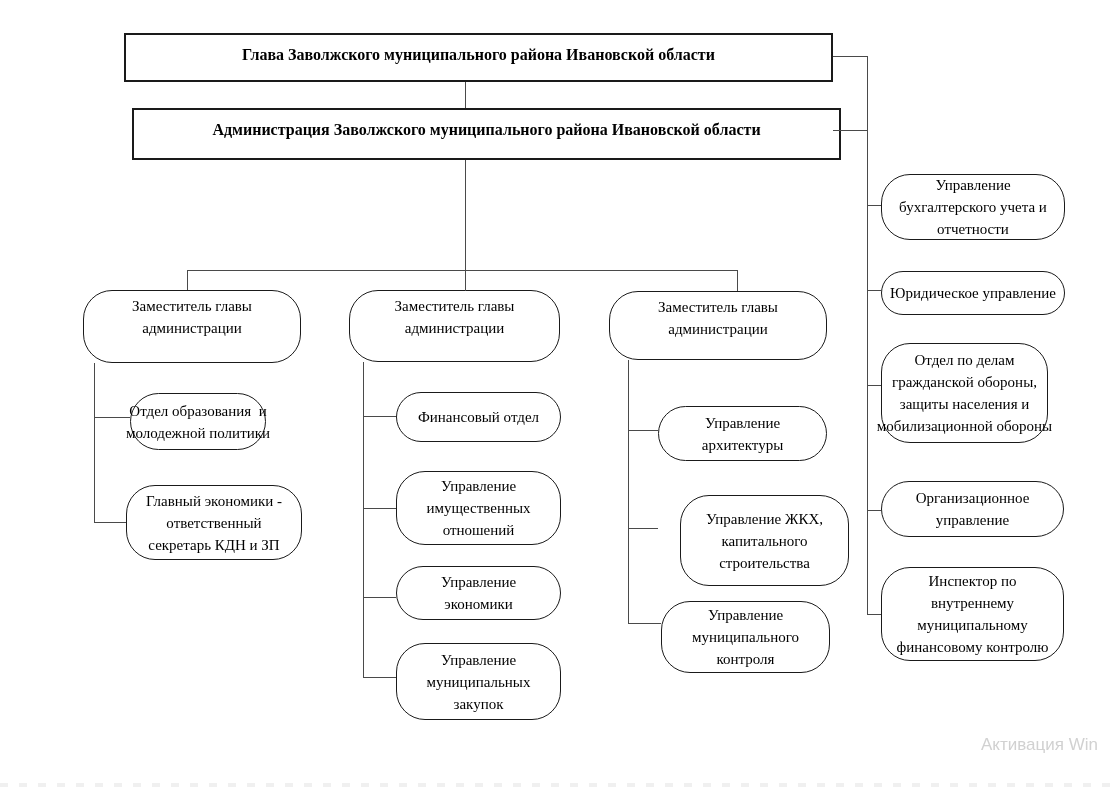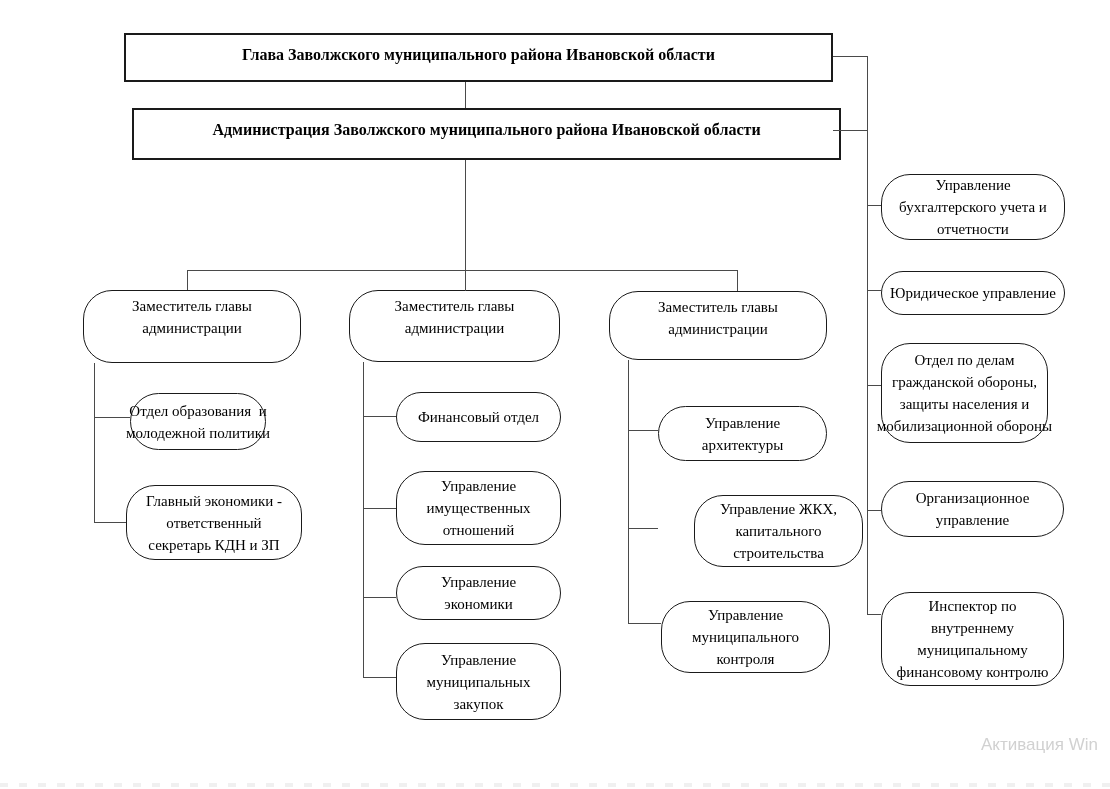--- a/index.html
+++ b/index.html
@@ -123,21 +123,21 @@
     <div class="ln">Управление</div>
     <div class="ln">муниципальных</div>
     <div class="ln">закупок</div>
   </div>
 
   <div class="box thin" style="left:658px;top:406px;width:169px;height:55px">
     <div class="ln">Управление</div>
     <div class="ln">архитектуры</div>
   </div>
 
-  <div class="box thin" style="left:694px;top:495px;width:169px;height:72px">
+  <div class="box thin" style="left:680px;top:495px;width:169px;height:91px">
     <div class="ln">Управление ЖКХ,</div>
     <div class="ln">капитального</div>
     <div class="ln">строительства</div>
   </div>
 
   <div class="box thin" style="left:661px;top:601px;width:169px;height:72px">
     <div class="ln">Управление</div>
     <div class="ln">муниципального</div>
     <div class="ln">контроля</div>
   </div>
@@ -157,21 +157,21 @@
     <div class="ln">гражданской обороны,</div>
     <div class="ln">защиты населения и</div>
     <div class="ln">мобилизационной обороны</div>
   </div>
 
   <div class="box thin" style="left:881px;top:481px;width:183px;height:56px">
     <div class="ln">Организационное</div>
     <div class="ln">управление</div>
   </div>
 
-  <div class="box thin" style="left:881px;top:592px;width:183px;height:94px">
+  <div class="box thin" style="left:881px;top:567px;width:183px;height:94px">
     <div class="ln">Инспектор по</div>
     <div class="ln">внутреннему</div>
     <div class="ln">муниципальному</div>
     <div class="ln">финансовому контролю</div>
   </div>
 
   <div class="cline" style="left:465px;top:82px;width:1px;height:26px"></div>
   <div class="cline" style="left:465px;top:160px;width:1px;height:131px"></div>
   <div class="cline" style="left:187px;top:270px;width:550px;height:1px"></div>
   <div class="cline" style="left:187px;top:270px;width:1px;height:20px"></div>

